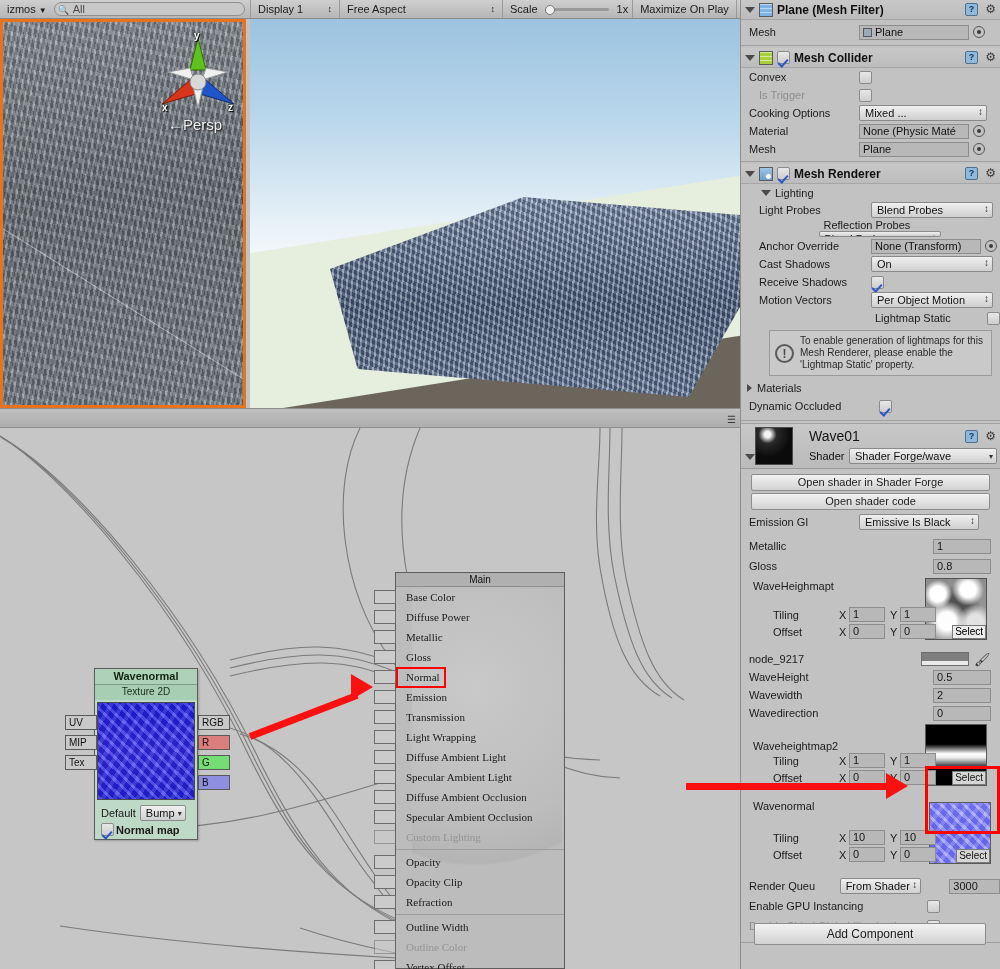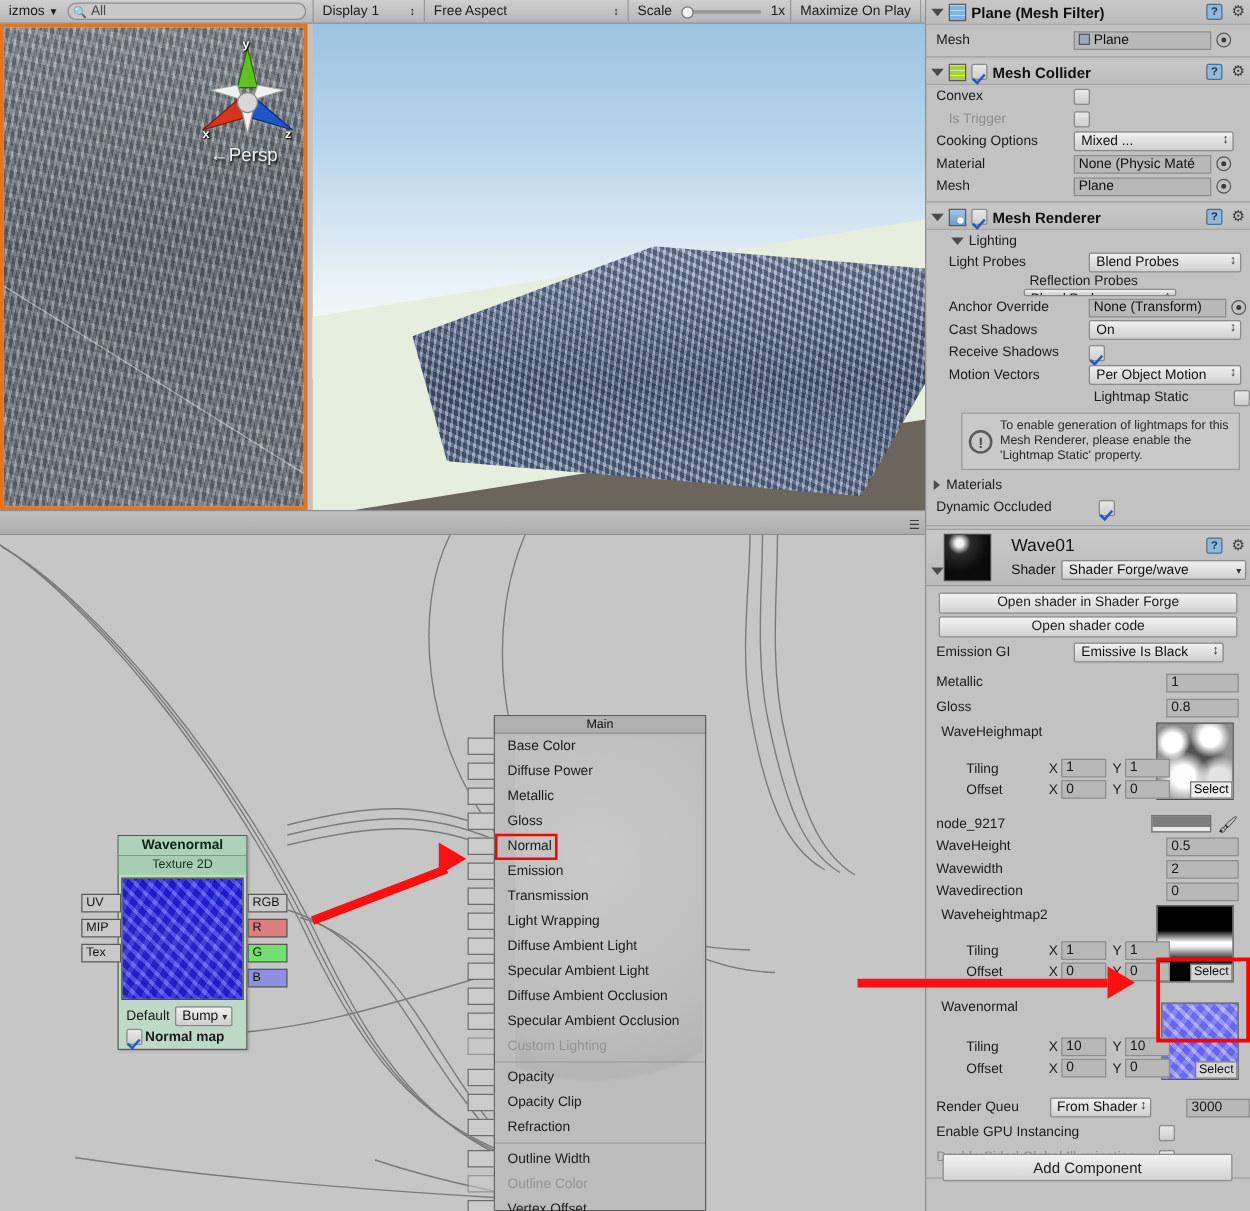--- a/index.html
+++ b/index.html
@@ -226,21 +226,21 @@
     font-size: 10px; background: #b0b0b0; border-bottom: 1px solid #8e8e8e;
     color: #111;
   }
   #main-preview {
     position: absolute; right: 2px; top: 16px; width: 150px; height: 378px;
     background: radial-gradient(circle at 42% 26%, #cbcbcb 0%, #bdbdbd 46%, #b3b3b3 60%, #bcbcbc 61%);
     opacity: .85;
   }
   .mn-row {
     position: relative; height: 20px; line-height: 20px;
-    padding-left: 10px; font-size: 11px; color: #1a1a1a;
+    padding-left: 10px; font-size: 11px; color: #1a1a1a; font-family: Liberation Serif, serif;
   }
   .mn-row.dim { color: #949494; }
   .mn-slot {
     position: absolute; left: -20px; top: 3px; width: 22px; height: 14px;
     background: #cbcbcb; border: 1px solid #6d6d6d;
   }
   .mn-sep { height: 1px; background: #9e9e9e; margin: 2px 0; }
   #normal-hl {
     position: absolute; left: 396px; top: 667px; width: 50px; height: 21px;
     border: 2px solid #ff0000; background: transparent;
@@ -680,21 +680,21 @@
     <div class="prow">
       <span class="pname" style="width:184px;">Wavewidth</span>
       <span class="field" style="width:58px;">2</span>
     </div>
     <div class="prow">
       <span class="pname" style="width:184px;">Wavedirection</span>
       <span class="field" style="width:58px;">0</span>
     </div>
 
     <div style="position:relative;height:72px;margin-top:2px;">
-      <span class="lbl" style="position:absolute;left:12px;top:2px;">Waveheightmap2</span>
+      <span class="lbl" style="position:absolute;left:12px;top:16px;">Waveheightmap2</span>
       <span class="tex-thumb tex-grad" style="position:absolute;left:184px;top:0;">
         <span class="sel">Select</span>
       </span>
       <span class="lbl" style="position:absolute;left:32px;top:31px;">Tiling</span>
       <span class="lbl" style="position:absolute;left:98px;top:31px;">X</span>
       <span class="field" style="position:absolute;left:108px;top:29px;width:36px;">1</span>
       <span class="lbl" style="position:absolute;left:149px;top:31px;">Y</span>
       <span class="field" style="position:absolute;left:159px;top:29px;width:36px;">1</span>
       <span class="lbl" style="position:absolute;left:32px;top:48px;">Offset</span>
       <span class="lbl" style="position:absolute;left:98px;top:48px;">X</span>

